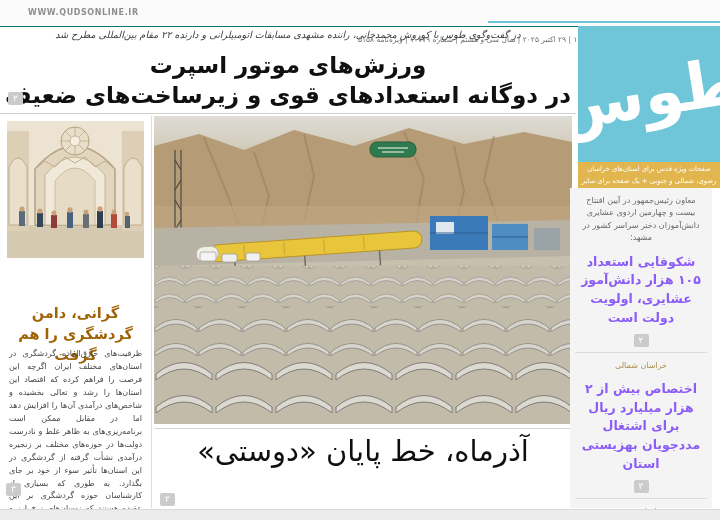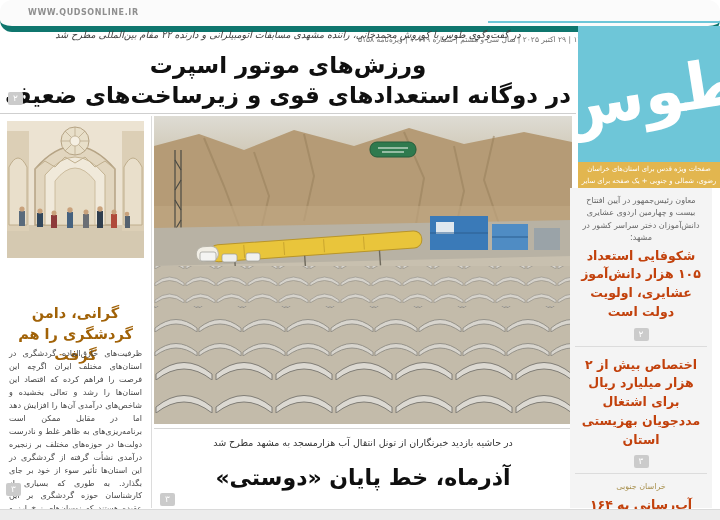--- a/index.html
+++ b/index.html
@@ -1,20 +1,20 @@
 <!DOCTYPE html>
 <html lang="fa"><head>
 <meta charset="utf-8">
 <style>
   html,body{margin:0;padding:0;background:#fff;}
   #page{position:relative;width:720px;height:520px;background:#fff;overflow:hidden;
         font-family:"DejaVu Sans",sans-serif;}
   
   .topbar{position:absolute;top:0;left:0;right:0;height:26px;background:#fbfbfb;
-          border-bottom:6px solid #0f766e;border-radius:12px;}
+          border-bottom:1px solid #0f766e;}
   .site-url{position:absolute;left:28px;top:8px;font-size:8px;font-weight:bold;
             color:#8f8f8f;letter-spacing:.6px;}
   .dateline{position:absolute;right:8px;top:7px;font-size:7.5px;color:#6f6f6f;direction:rtl;margin-top:28px;}
   .date-underline{position:absolute;right:0;top:21px;width:232px;height:2px;background:#6ec6d8;}
   
   .logo-block{position:absolute;top:26px;right:0;width:142px;height:136px;background:#6ec6d8;
               display:flex;align-items:center;justify-content:center;overflow:hidden;}
   .logo-text{color:#fff;font-size:64px;font-weight:bold;line-height:1;transform:rotate(-9deg);}
   .caption-strip{position:absolute;top:162px;right:0;width:142px;height:26px;background:#e2b64f;
                  color:#fff;font-size:6.8px;line-height:1.75;text-align:center;direction:rtl;
@@ -38,29 +38,29 @@
                  color:#a16207;text-align:center;line-height:1.45;}
   .left-body{position:absolute;top:233px;left:0;width:151px;font-size:8px;color:#454545;
              text-align:justify;line-height:1.62;padding:0 9px;box-sizing:border-box;}
   .left-pagebox{position:absolute;left:6px;top:368px;}
   
   .main-photo{position:absolute;top:116px;left:154px;width:418px;height:308px;}
   .photo-divider{position:absolute;top:428px;left:154px;width:418px;height:1px;background:#d6d6d6;}
   
   .bottom-article{position:absolute;top:429px;left:154px;width:418px;text-align:center;direction:rtl;}
   .bottom-kicker{padding-top:8px;font-size:9.5px;color:#333;}
-  .bottom-headline{margin-top:17px;font-size:22px;font-weight:bold;color:#0f0f0f;}
+  .bottom-headline{margin-top:5px;font-size:29px;font-weight:normal;color:#0f0f0f;}
   .bottom-pagebox{position:absolute;left:6px;top:64px;}
   
   .sidebar{position:absolute;top:188px;right:8px;width:142px;height:320px;background:#f4f4f4;
            direction:rtl;box-sizing:border-box;}
   .sb-article{padding:7px 6px 5px;text-align:center;}
   .sb-kicker{font-size:8px;color:#666;line-height:1.55;}
   .sb-kicker.region{color:#a8904e;}
-  .sb-headline{margin-top:2px;font-size:12.5px;font-weight:bold;color:#c2410c;line-height:1.5;}
+  .sb-headline{margin-top:8px;font-size:12.5px;font-weight:bold;color:#8b5cf6;line-height:1.5;}
   .sb-pagebox{margin-top:3px;}
   .sb-divider{height:1px;background:#dcdcdc;margin:0 5px;}
   
   .bottom-strip{position:absolute;left:0;right:0;top:509px;height:11px;background:#ececec;
                 border-top:1px solid #dadada;}
 </style>
 </head>
 <body>
 
 <div id="page">
@@ -214,33 +214,33 @@
     <rect x="92" y="137" width="14" height="8" rx="2" fill="#f1f1ef" stroke="#9a9a94" stroke-width="0.7"></rect>
 
     <rect x="0" y="150" width="418" height="158" fill="#c3bbaa"></rect>
     <rect x="0" y="150" width="418" height="42" fill="url(#segS)"></rect>
     <rect x="0" y="190" width="418" height="55" fill="url(#segM)"></rect>
     <rect x="0" y="243" width="418" height="65" fill="url(#segL)"></rect>
   </svg>
   <div class="photo-divider"></div>
 
   <div class="bottom-article">
-    <div class="bottom-kicker">در حاشیه بازدید خبرنگاران از تونل انتقال آب هزارمسجد به مشهد مطرح شد</div>
     <div class="bottom-headline">آذرماه، خط پایان «دوستی»</div>
     <span class="pagebox bottom-pagebox">۳</span>
   </div>
 
   <div class="sidebar">
     <div class="sb-article">
       <div class="sb-kicker">معاون رئیس‌جمهور در آیین افتتاح بیست و چهارمین اردوی عشایری دانش‌آموزان دختر سراسر کشور در مشهد:</div>
       <div class="sb-headline">شکوفایی استعداد ۱۰۵ هزار دانش‌آموز عشایری، اولویت دولت است</div>
       <span class="pagebox sb-pagebox">۲</span>
     </div>
     <div class="sb-divider"></div>
     <div class="sb-article">
+      <div class="sb-kicker region">خراسان شمالی</div>
       <div class="sb-headline">اختصاص بیش از ۲ هزار میلیارد ریال برای اشتغال مددجویان بهزیستی استان</div>
       <span class="pagebox sb-pagebox">۳</span>
     </div>
     <div class="sb-divider"></div>
     <div class="sb-article">
       <div class="sb-kicker region">خراسان جنوبی</div>
       <div class="sb-headline">آب‌رسانی به ۱۶۴ روستای استان با اعتبار ۷ هزار میلیارد ریال در دست اجراست</div>
 
     </div>
   </div>

